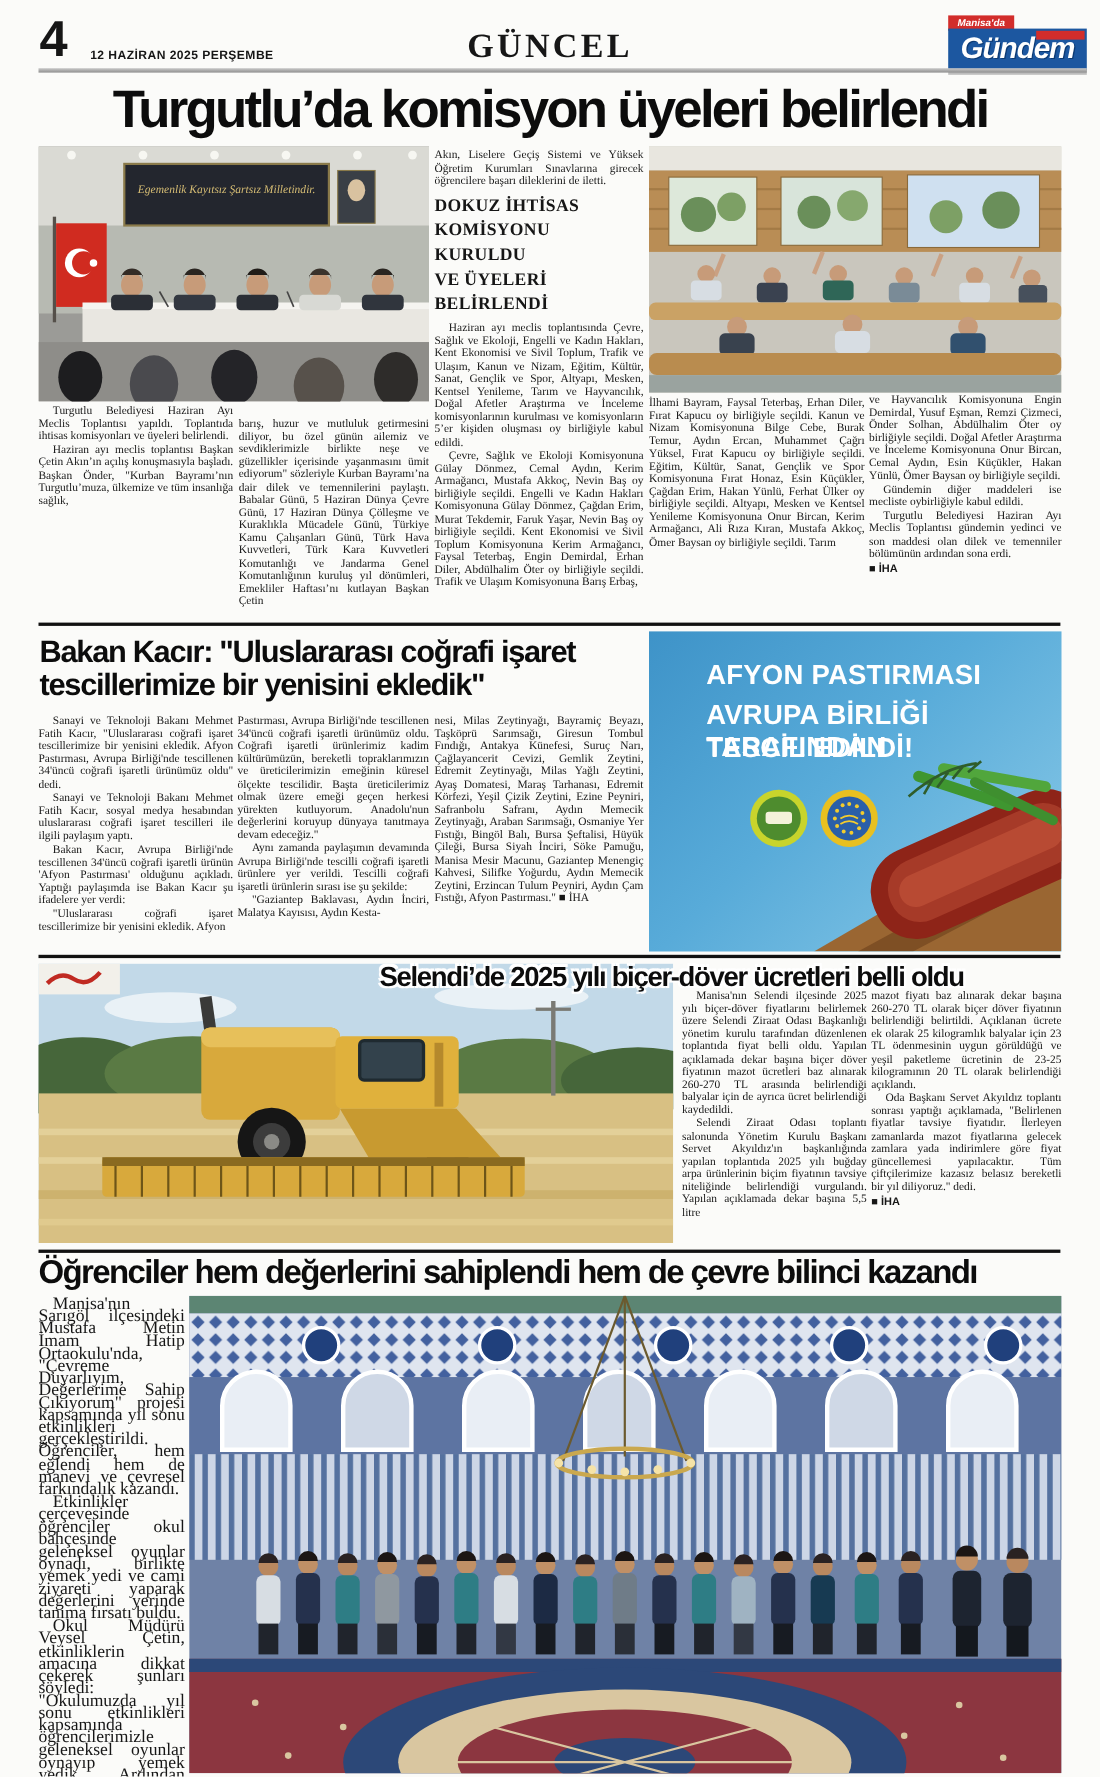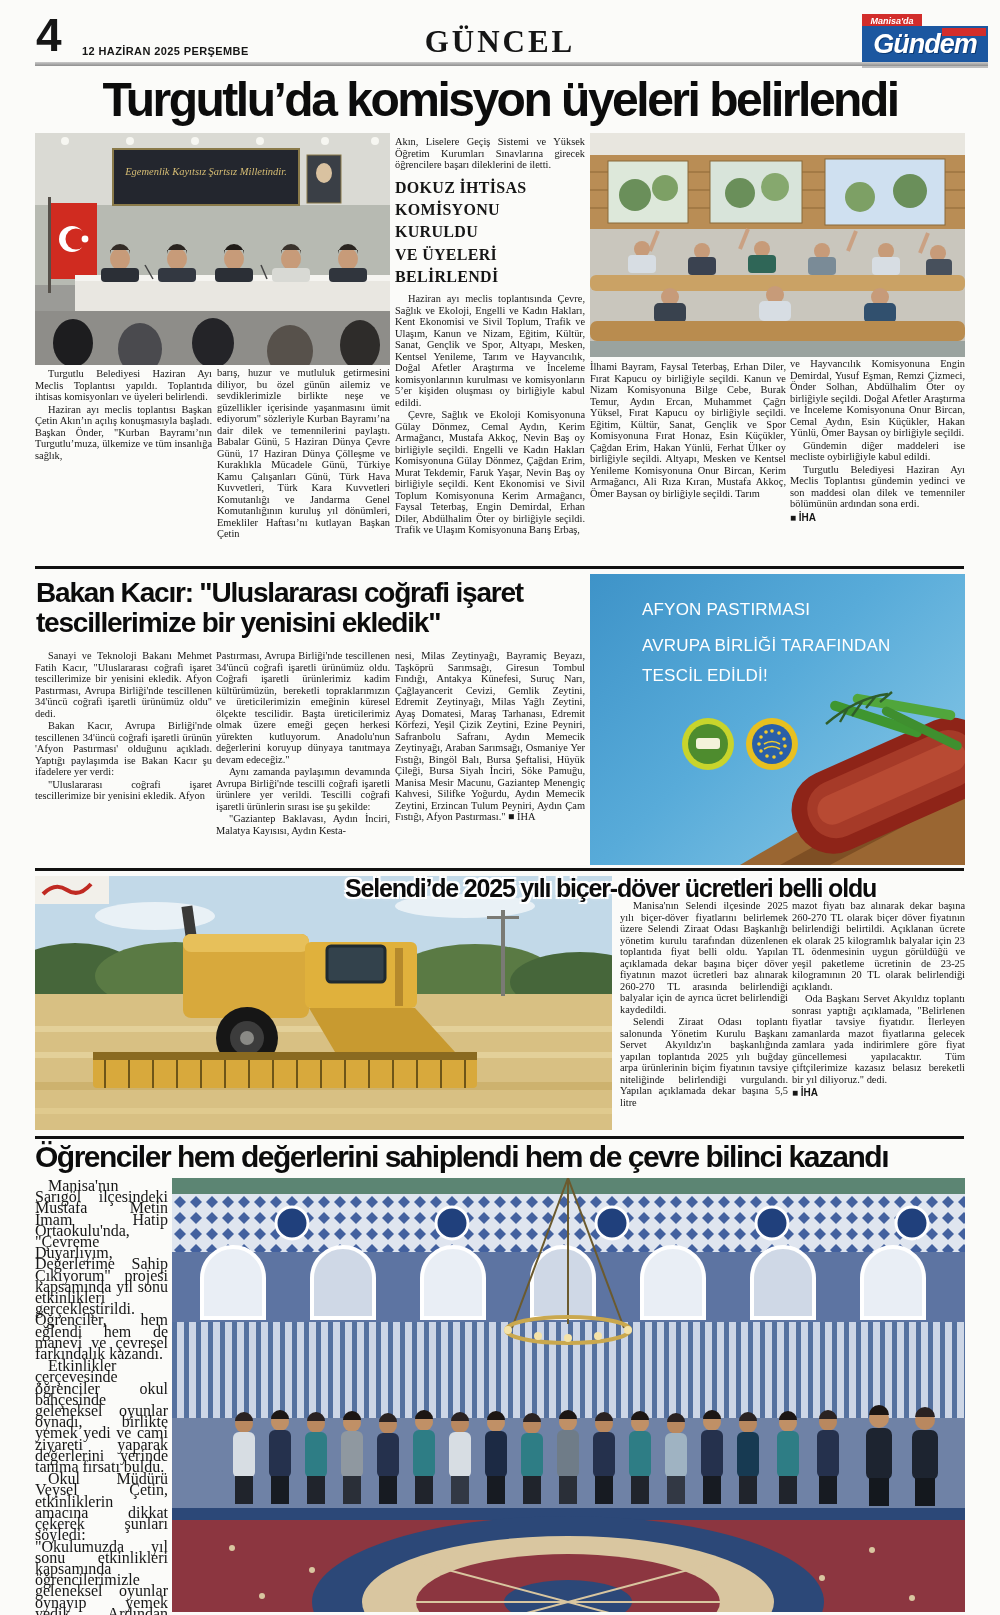--- a/index.html
+++ b/index.html
@@ -32,21 +32,21 @@
   .col p{margin:0 0 1px 0;}
   .col p.ind{text-indent:13px;}
   .col-sm{font-size:16px;line-height:11.2px;}
   .subhead{font-family:"Liberation Serif",serif;font-weight:700;font-size:16px;line-height:1.4;
            letter-spacing:.3px;white-space:pre-line;margin:6px 0 5px 0 !important;}
   .iha{font-family:"Liberation Sans",sans-serif;font-weight:700;font-size:10px;margin-top:2px !important;}
   .rule{background:#111;}
   
   .promo{background:linear-gradient(135deg,#3e93c8 0%,#58abd9 45%,#8ccbe8 100%);overflow:hidden;}
   .promo .t{position:absolute;left:52px;color:#fff;font-family:"Liberation Sans",sans-serif;
-            font-weight:400;font-size:17px;letter-spacing:.2px;}
+            font-weight:700;font-size:25px;letter-spacing:.2px;}
   photo, svg{display:block;}
 </style>
 </head>
 <body>
 
 <div class="abs pagenum" style="left:36px;top:12px;">4</div>
 <div class="abs pagedate" style="left:82px;top:45px;">12 HAZİRAN 2025 PERŞEMBE</div>
 <div class="abs section-title" style="left:0;right:0;top:24px;">GÜNCEL</div>
 <div class="abs logo" style="left:862px;top:14px;">
   <div class="tab">Manisa'da</div>
@@ -156,21 +156,21 @@
   </g>
   <rect x="0" y="188" width="375" height="20" rx="7" fill="#b98c4f"></rect>
   <rect y="208" width="375" height="16" fill="#9aa39f"></rect>
 </svg>
 </div>
 
 <div class="col" style="left:35px;top:368px;width:177px;height:192px;">
   <p class="ind">Turgutlu Belediyesi Haziran Ayı Meclis Toplantısı yapıldı. Toplantıda ihtisas komisyonları ve üyeleri belirlendi.</p>
   <p class="ind">Haziran ayı meclis toplantısı Başkan Çetin Akın’ın açılış konuşmasıyla başladı. Başkan Önder, "Kurban Bayramı’nın Turgutlu’muza, ülkemize ve tüm insanlığa sağlık,</p>
 </div>
-<div class="col" style="left:217px;top:367px;width:173px;height:196px;">
+<div class="col" style="left:217px;top:380px;width:173px;height:196px;">
   <p>barış, huzur ve mutluluk getirmesini diliyor, bu özel günün ailemiz ve sevdiklerimizle birlikte neşe ve güzellikler içerisinde yaşanmasını ümit ediyorum" sözleriyle Kurban Bayramı’na dair dilek ve temennilerini paylaştı. Babalar Günü, 5 Haziran Dünya Çevre Günü, 17 Haziran Dünya Çölleşme ve Kuraklıkla Mücadele Günü, Türkiye Kamu Çalışanları Günü, Türk Hava Kuvvetleri, Türk Kara Kuvvetleri Komutanlığı ve Jandarma Genel Komutanlığının kuruluş yıl dönümleri, Emekliler Haftası’nı kutlayan Başkan Çetin</p>
 </div>
 <div class="col" style="left:395px;top:136px;width:190px;height:424px;">
   <p>Akın, Liselere Geçiş Sistemi ve Yüksek Öğretim Kurumları Sınavlarına girecek öğrencilere başarı dileklerini de iletti.</p>
   <p class="subhead">DOKUZ İHTİSAS
 KOMİSYONU
 KURULDU
 VE ÜYELERİ
 BELİRLENDİ</p>
   <p class="ind">Haziran ayı meclis toplantısında Çevre, Sağlık ve Ekoloji, Engelli ve Kadın Hakları, Kent Ekonomisi ve Sivil Toplum, Trafik ve Ulaşım, Kanun ve Nizam, Eğitim, Kültür, Sanat, Gençlik ve Spor, Altyapı, Mesken, Kentsel Yenileme, Tarım ve Hayvancılık, Doğal Afetler Araştırma ve İnceleme komisyonlarının kurulması ve komisyonların 5’er kişiden oluşması oy birliğiyle kabul edildi.</p>
@@ -185,20 +185,21 @@
   <p class="ind">Turgutlu Belediyesi Haziran Ayı Meclis Toplantısı gündemin yedinci ve son maddesi olan dilek ve temenniler bölümünün ardından sona erdi.</p>
   <p class="iha">■ İHA</p>
 </div>
 
 <div class="abs rule" style="left:35px;top:566px;width:929px;height:3px;"></div>
 
 <div class="abs headline h2" style="left:36px;top:578px;width:552px;">Bakan Kacır: "Uluslararası coğrafi işaret tescillerimize bir yenisini ekledik"</div>
 
 <div class="col" style="left:35px;top:650px;width:177px;height:212px;">
   <p class="ind">Sanayi ve Teknoloji Bakanı Mehmet Fatih Kacır, "Uluslararası coğrafi işaret tescillerimize bir yenisini ekledik. Afyon Pastırması, Avrupa Birliği'nde tescillenen 34'üncü coğrafi işaretli ürünümüz oldu" dedi.</p>
+  <p class="ind">Sanayi ve Teknoloji Bakanı Mehmet Fatih Kacır, sosyal medya hesabından uluslararası coğrafi işaret tescilleri ile ilgili paylaşım yaptı.</p>
   <p class="ind">Bakan Kacır, Avrupa Birliği'nde tescillenen 34'üncü coğrafi işaretli ürünün 'Afyon Pastırması' olduğunu açıkladı. Yaptığı paylaşımda ise Bakan Kacır şu ifadelere yer verdi:</p>
   <p class="ind">"Uluslararası coğrafi işaret tescillerimize bir yenisini ekledik. Afyon</p>
 </div>
 <div class="col" style="left:216px;top:650px;width:174px;height:212px;">
   <p>Pastırması, Avrupa Birliği'nde tescillenen 34'üncü coğrafi işaretli ürünümüz oldu. Coğrafi işaretli ürünlerimiz kadim kültürümüzün, bereketli topraklarımızın ve üreticilerimizin emeğinin küresel ölçekte tescilidir. Başta üreticilerimiz olmak üzere emeği geçen herkesi yürekten kutluyorum. Anadolu'nun değerlerini koruyup dünyaya tanıtmaya devam edeceğiz."</p>
   <p class="ind">Aynı zamanda paylaşımın devamında Avrupa Birliği'nde tescilli coğrafi işaretli ürünlere yer verildi. Tescilli coğrafi işaretli ürünlerin sırası ise şu şekilde:</p>
   <p class="ind">"Gaziantep Baklavası, Aydın İnciri, Malatya Kayısısı, Aydın Kesta-</p>
 </div>
 <div class="col" style="left:395px;top:650px;width:190px;height:212px;">
   <p>nesi, Milas Zeytinyağı, Bayramiç Beyazı, Taşköprü Sarımsağı, Giresun Tombul Fındığı, Antakya Künefesi, Suruç Narı, Çağlayancerit Cevizi, Gemlik Zeytini, Edremit Zeytinyağı, Milas Yağlı Zeytini, Ayaş Domatesi, Maraş Tarhanası, Edremit Körfezi, Yeşil Çizik Zeytini, Ezine Peyniri, Safranbolu Safranı, Aydın Memecik Zeytinyağı, Araban Sarımsağı, Osmaniye Yer Fıstığı, Bingöl Balı, Bursa Şeftalisi, Hüyük Çileği, Bursa Siyah İnciri, Söke Pamuğu, Manisa Mesir Macunu, Gaziantep Menengiç Kahvesi, Silifke Yoğurdu, Aydın Memecik Zeytini, Erzincan Tulum Peyniri, Aydın Çam Fıstığı, Afyon Pastırması." ■ İHA</p>

